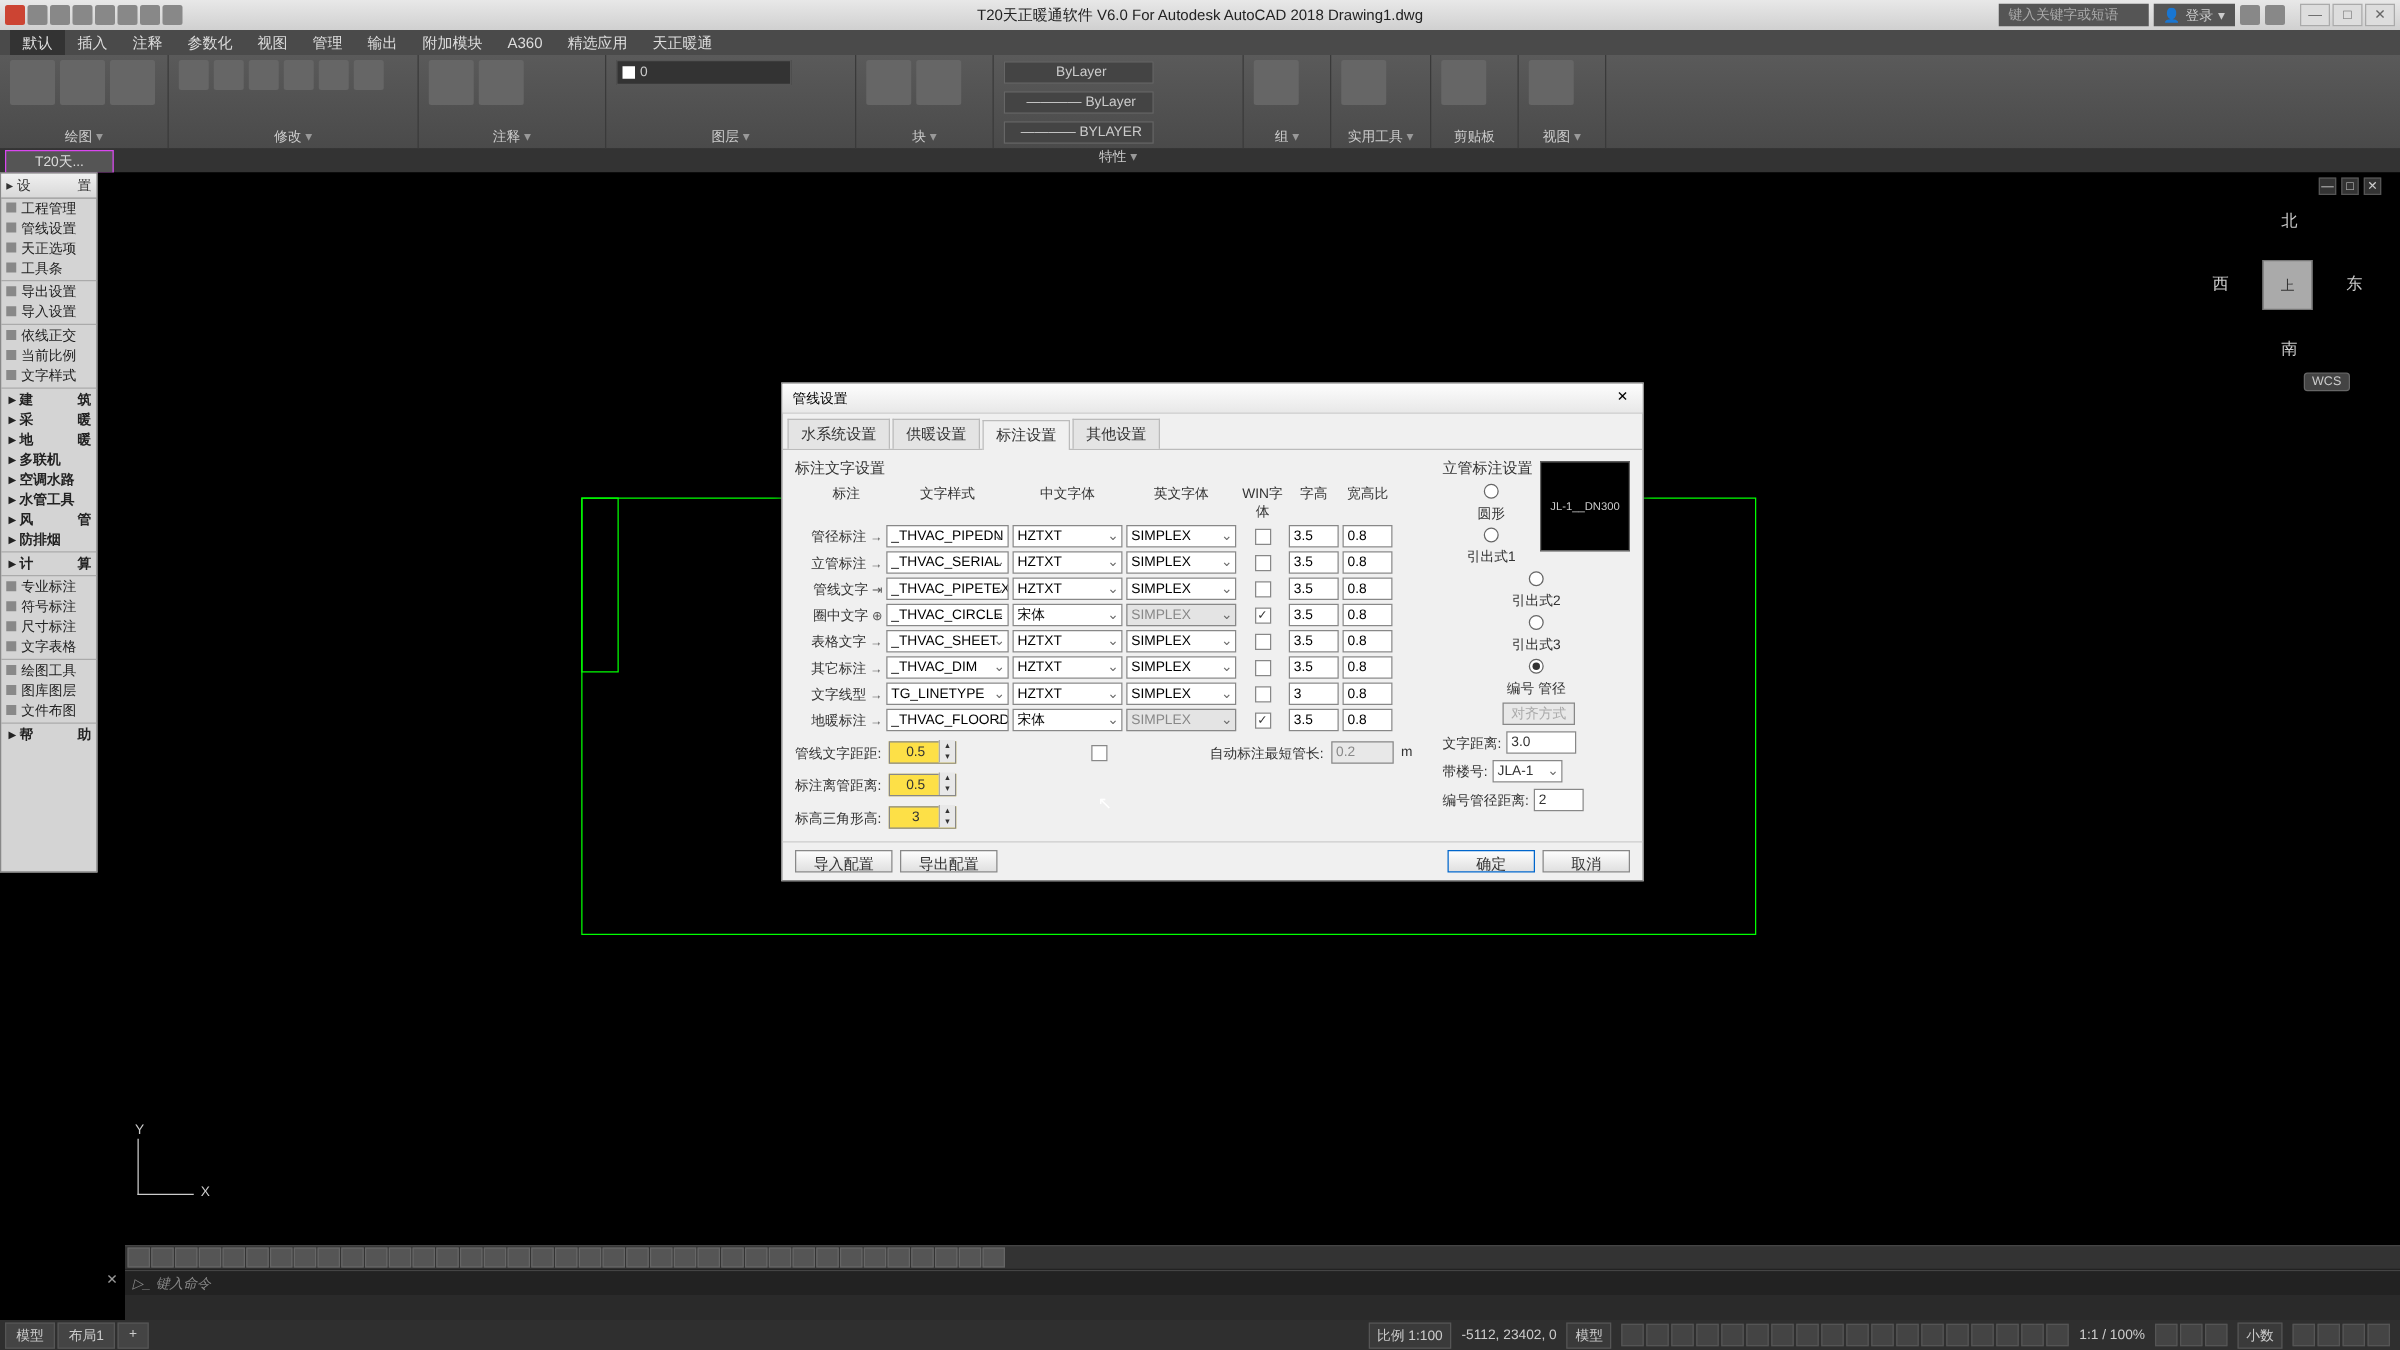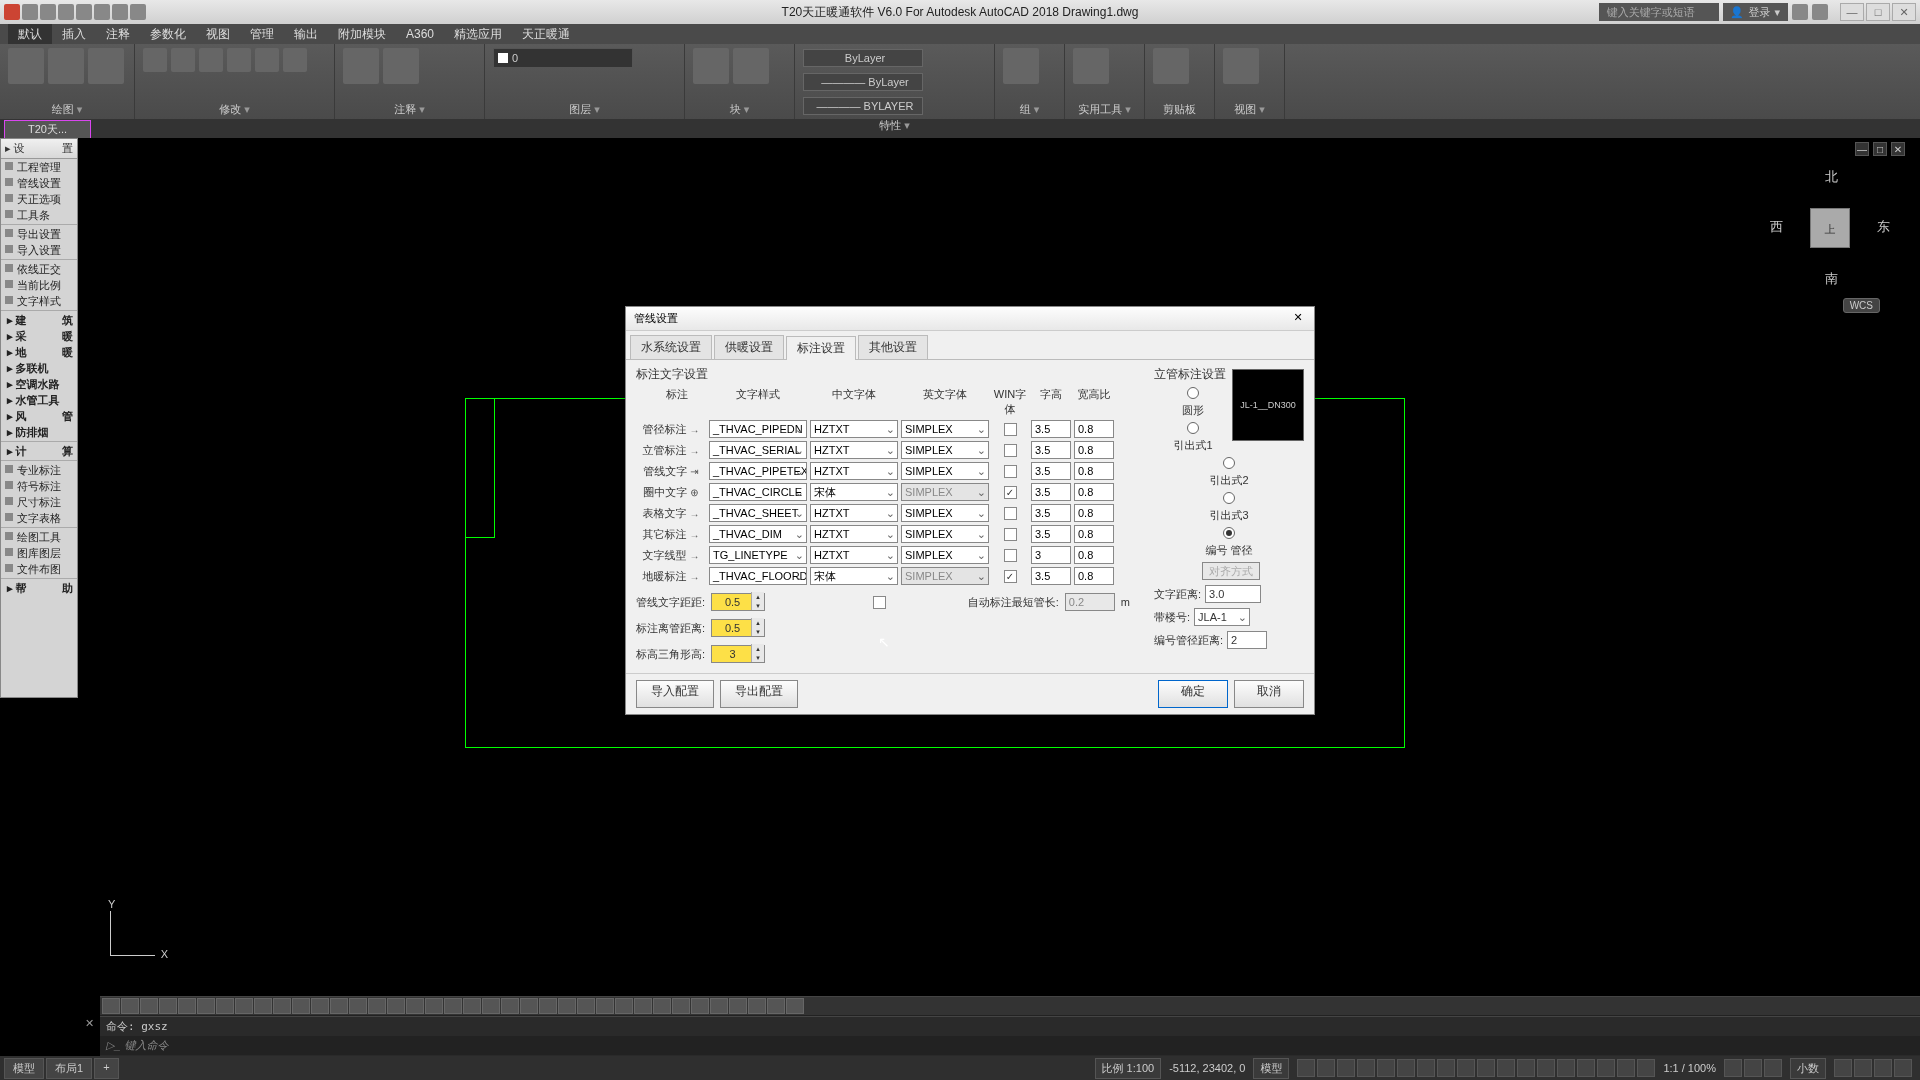--- a/index.html
+++ b/index.html
@@ -68,32 +68,32 @@
 .dlg-close { cursor:pointer; width:16px; text-align:center; }
 .dlg-tabs { display:flex; border-bottom:1px solid #bbb; padding:4px 4px 0; gap:2px; }
 .dlg-tab { padding:3px 10px; border:1px solid #bbb; border-bottom:none; background:#e4e4e4; font-size:12px; color:#333; }
 .dlg-tab.active { background:#f0f0f0; position:relative; top:1px; }
 .dlg-body { padding:6px 10px 10px; display:flex; gap:24px; }
 .dlg-left { flex:1; }
 .section-title { font-size:12px; color:#333; margin-bottom:4px; }
 .grid-hdr { display:grid; grid-template-columns:70px 98px 88px 88px 36px 40px 40px; gap:3px; font-size:11px; color:#333; text-align:center; margin-bottom:3px; }
 .grid-hdr .first { text-align:center; padding-left:12px; }
 .grid-row { display:grid; grid-template-columns:70px 98px 88px 88px 36px 40px 40px; gap:3px; align-items:center; margin-bottom:3px; }
-.row-label { font-size:11px; color:#333; text-align:center; }
+.row-label { font-size:11px; color:#333; text-align:right; }
 .row-arrow { font-size:10px; color:#555; }
 .combo { height:18px; border:1px solid #888; background:#fff; font-size:11px; padding:0 14px 0 3px; position:relative; line-height:16px; overflow:hidden; white-space:nowrap; }
 .combo::after { content:"⌄"; position:absolute; right:2px; top:0; color:#666; font-size:11px; }
 .combo.dis { background:#e4e4e4; color:#888; }
 .num { height:18px; border:1px solid #888; background:#fff; font-size:11px; padding:0 3px; line-height:16px; }
 .chk { width:13px; height:13px; border:1px solid #888; background:#fff; display:inline-block; vertical-align:middle; text-align:center; line-height:11px; font-size:10px; margin:0 auto; }
 .chk.on::after { content:"✓"; color:#333; }
 .lower-row { display:flex; align-items:center; gap:6px; margin-top:8px; font-size:11px; color:#333; }
 .spinner { width:54px; height:18px; border:1px solid #888; background:#fde047; position:relative; padding:0 14px 0 3px; line-height:16px; font-size:11px;text-align:center; }
 .spinner::after { content:"▴\A▾"; white-space:pre; position:absolute; right:0; top:-2px; font-size:7px; line-height:9px; background:#e8e8e8; border-left:1px solid #aaa; width:12px; text-align:center; }
-.btn { height:28px; padding:0 14px; border:1px solid #888; background:linear-gradient(#fdfdfd,#e0e0e0); font-size:12px; color:#333; line-height:20px; cursor:pointer; }
+.btn { height:18px; padding:0 14px; border:1px solid #888; background:linear-gradient(#fdfdfd,#e0e0e0); font-size:12px; color:#333; line-height:20px; cursor:pointer; }
 .btn.primary { border:1px solid #06c; }
 .dlg-footer { display:flex; justify-content:space-between; padding:6px 10px; border-top:1px solid #ccc; }
 .dlg-footer .left-btns, .dlg-footer .right-btns { display:flex; gap:6px; }
 
 .dlg-right { width:150px; }
 .right-section-title { font-size:12px; margin-bottom:4px; color:#333; }
 .radio-row { display:flex; align-items:center; gap:4px; font-size:11px; color:#333; margin-bottom:4px;flex-direction:column; }
 .radio { width:12px; height:12px; border:1px solid #666; border-radius:50%; background:#fff; display:inline-block; position:relative; }
 .radio.on::after { content:""; position:absolute; left:2px; top:2px; width:6px; height:6px; background:#333; border-radius:50%; }
 .preview-box { width:72px; height:72px; background:#000; color:#ccc; font-size:9px; display:flex; align-items:center; justify-content:center; border:1px solid #666; float:right; margin-top:-18px; }
@@ -527,21 +527,20 @@
     <div class="osnap-btn"></div>
     <div class="osnap-btn"></div>
     <div class="osnap-btn"></div>
     <div class="osnap-btn"></div>
     <div class="osnap-btn"></div>
     <div class="osnap-btn"></div>
 </div>
 
 <span class="cmd-close">✕</span>
 <div class="cmdarea">
-  <div class="cmdline">命令: gxsz</div>
   <div class="cmdinput">
       <span>▷_</span>
       <span>键入命令</span>
     </div>
 </div>
 
 <div class="statusbar">
   <div class="status-left">
     <div class="status-tab">模型</div>
     <div class="status-tab">布局1</div>

